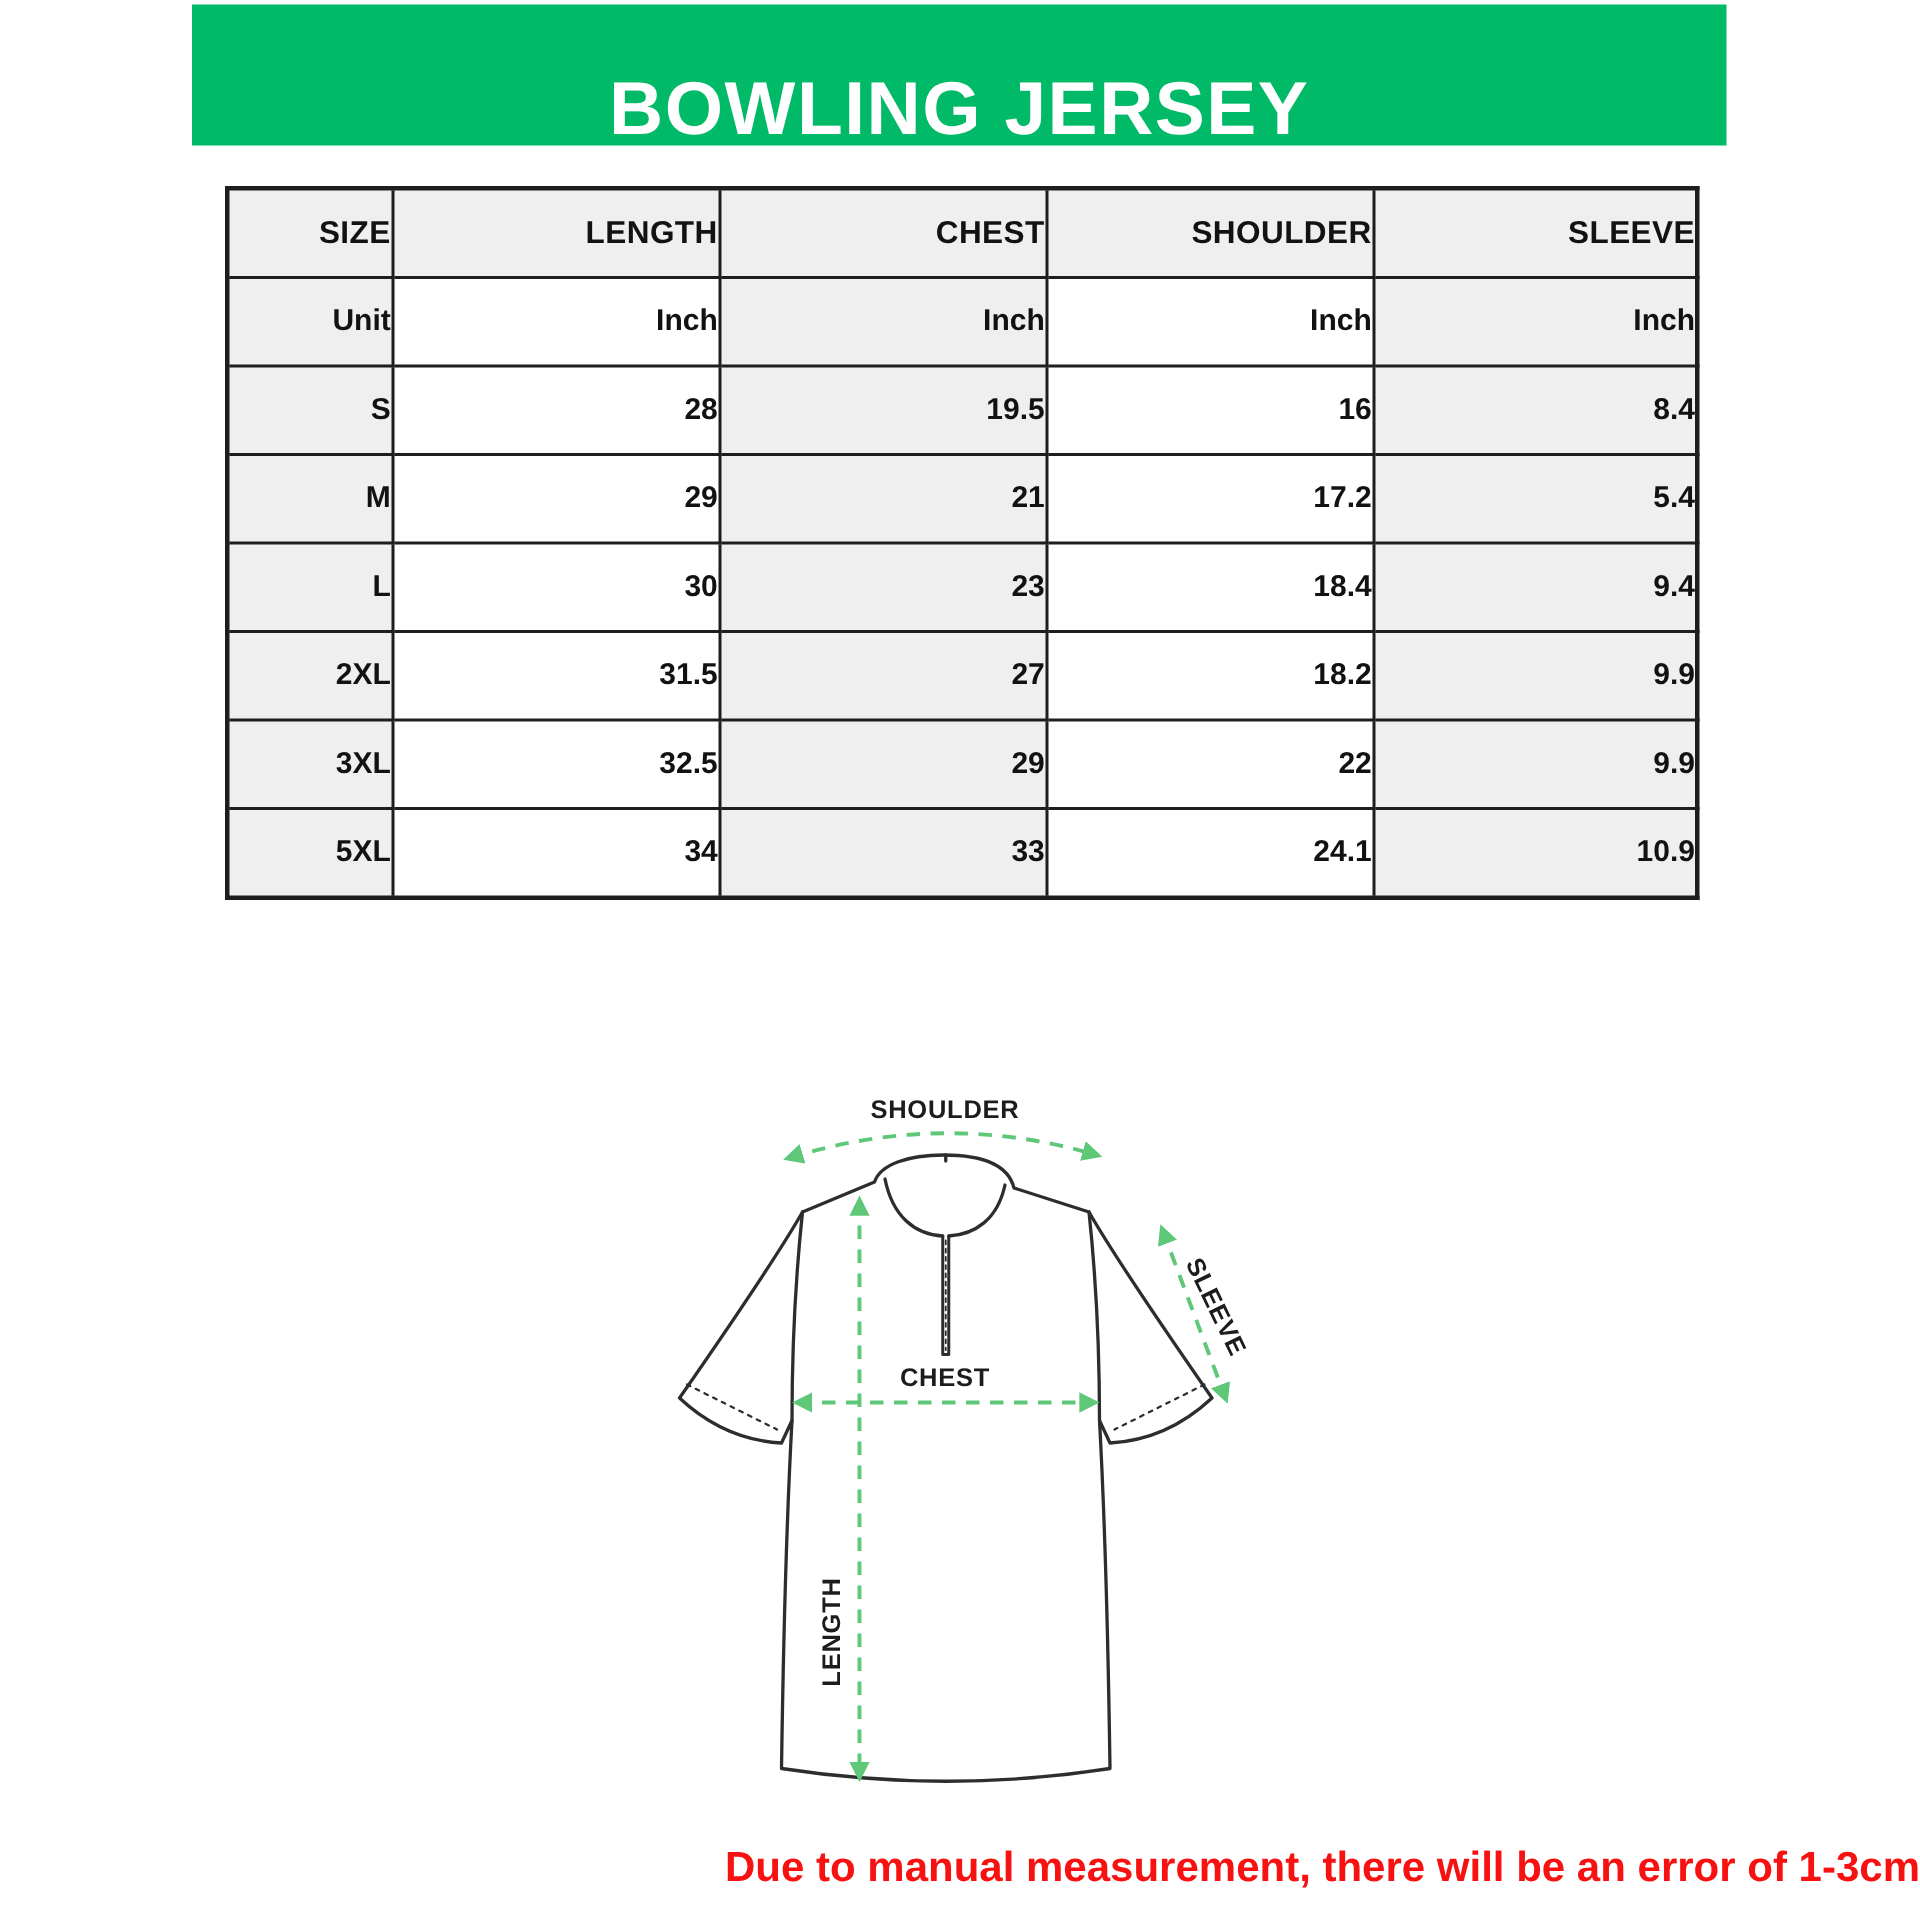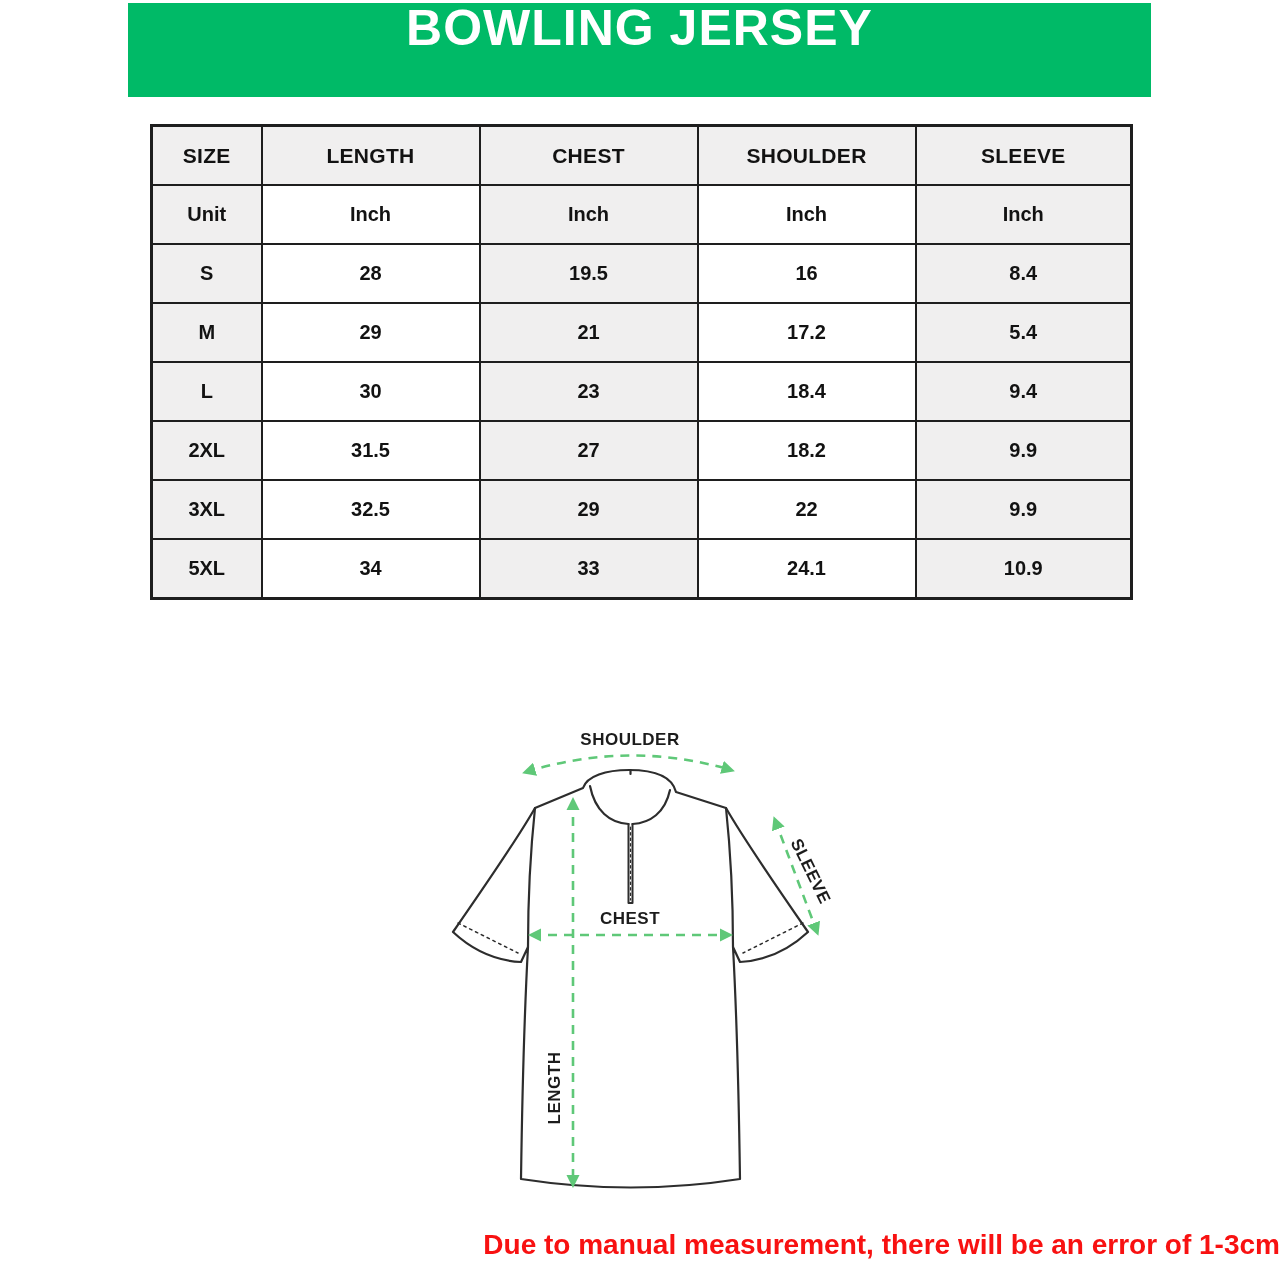--- a/index.html
+++ b/index.html
@@ -4,35 +4,35 @@
 <style>
   html,body { margin:0; padding:0; background:#ffffff; }
   .canvas {
     position:relative; width:1280px; height:1280px; background:#ffffff;
     font-family:"Liberation Sans", sans-serif; overflow:hidden;
   }
 
   
   .banner {
     position:absolute; left:128px; top:3px; width:1023px; height:94px;
-    background:#00BA67; display:flex; align-items:flex-start; justify-content:center;
+    background:#00BA67; display:flex; align-items:flex-end; justify-content:center;
   }
   .banner-title {
     color:#ffffff; font-size:50px; font-weight:bold; letter-spacing:1px; line-height:1;
   }
 
   
   .size-table {
     position:absolute; left:150px; top:124px; width:980px;
     border-collapse:collapse; table-layout:fixed;
     border:3px solid #1E1E1E;
   }
   .size-table th, .size-table td {
     border:2.5px solid #1E1E1E; height:57px; padding:0;
-    text-align:center; vertical-align:middle;
+    text-align:right; vertical-align:middle;
     font-size:20px; font-weight:bold; color:#121212; background:#ffffff;
   }
   .size-table th { font-size:21px; letter-spacing:0.3px; }
   .size-table .g { background:#F0EFEF; }
 
   
   .diagram { position:absolute; left:418px; top:710px; width:452px; height:512px; }
   .diagram svg { display:block; width:100%; height:100%; }
   .meas-label { font-family:"Liberation Sans", sans-serif; font-weight:bold;
                 font-size:17px; fill:#1c1c1c; letter-spacing:0.5px; }

